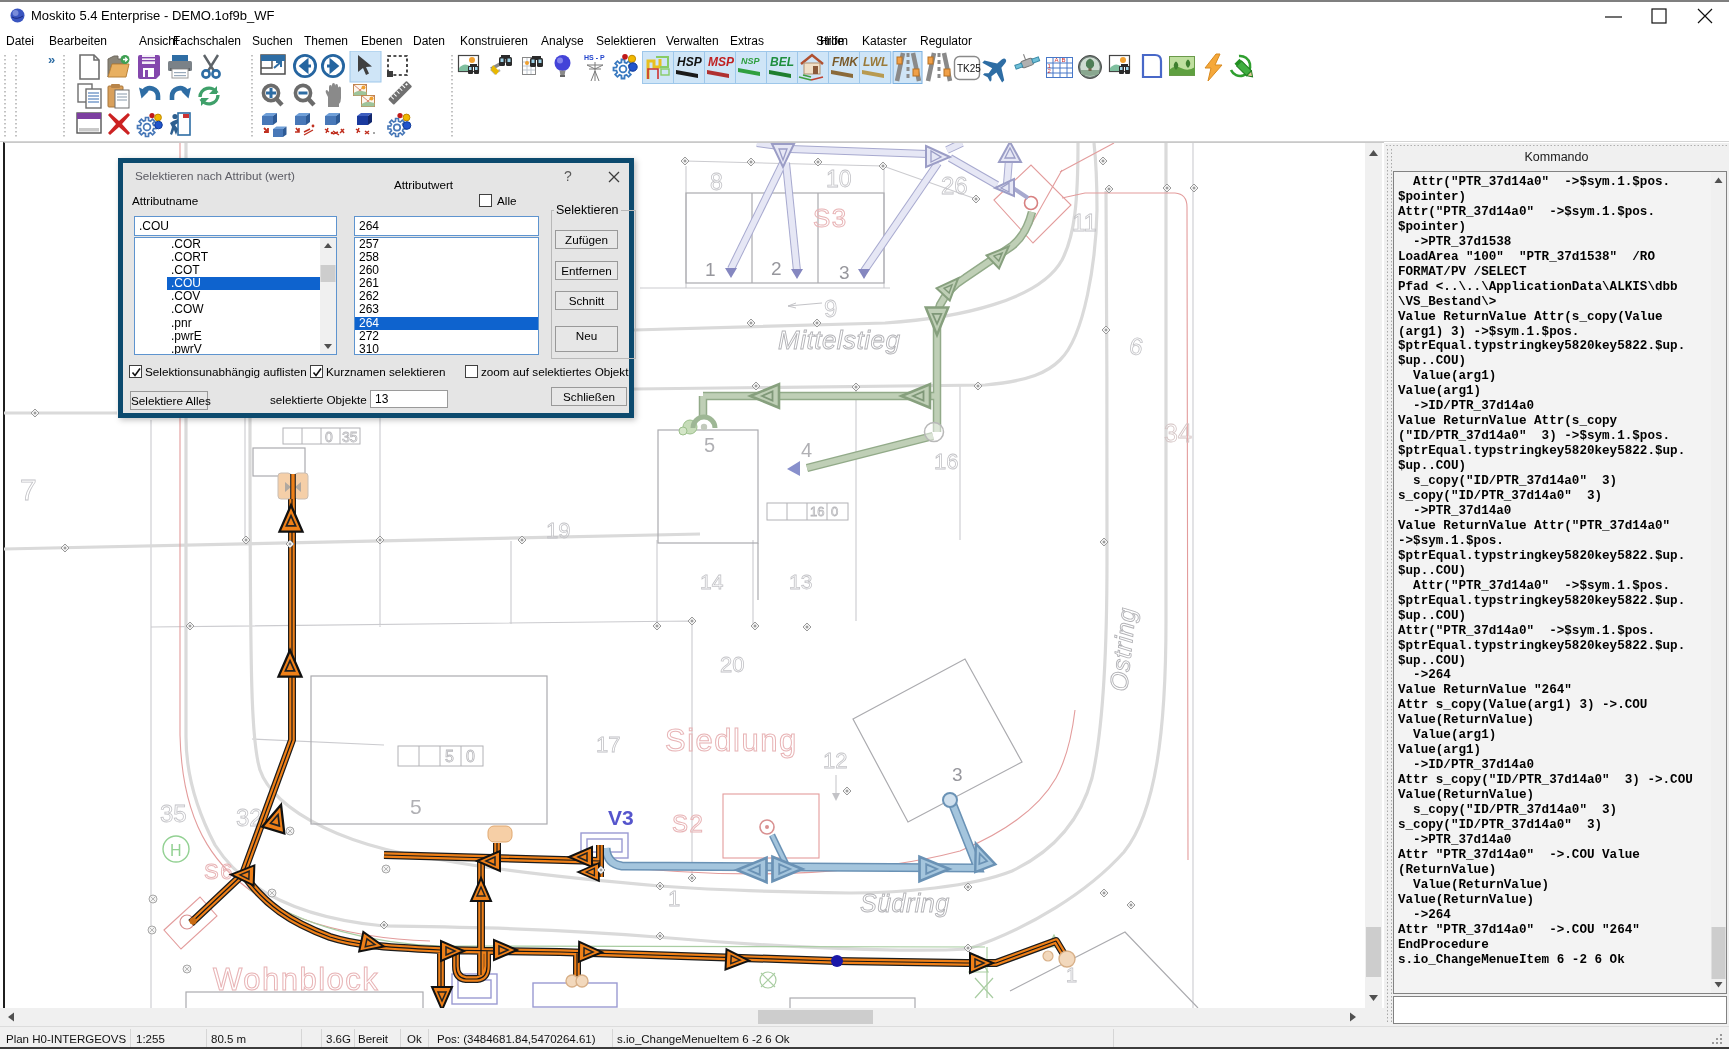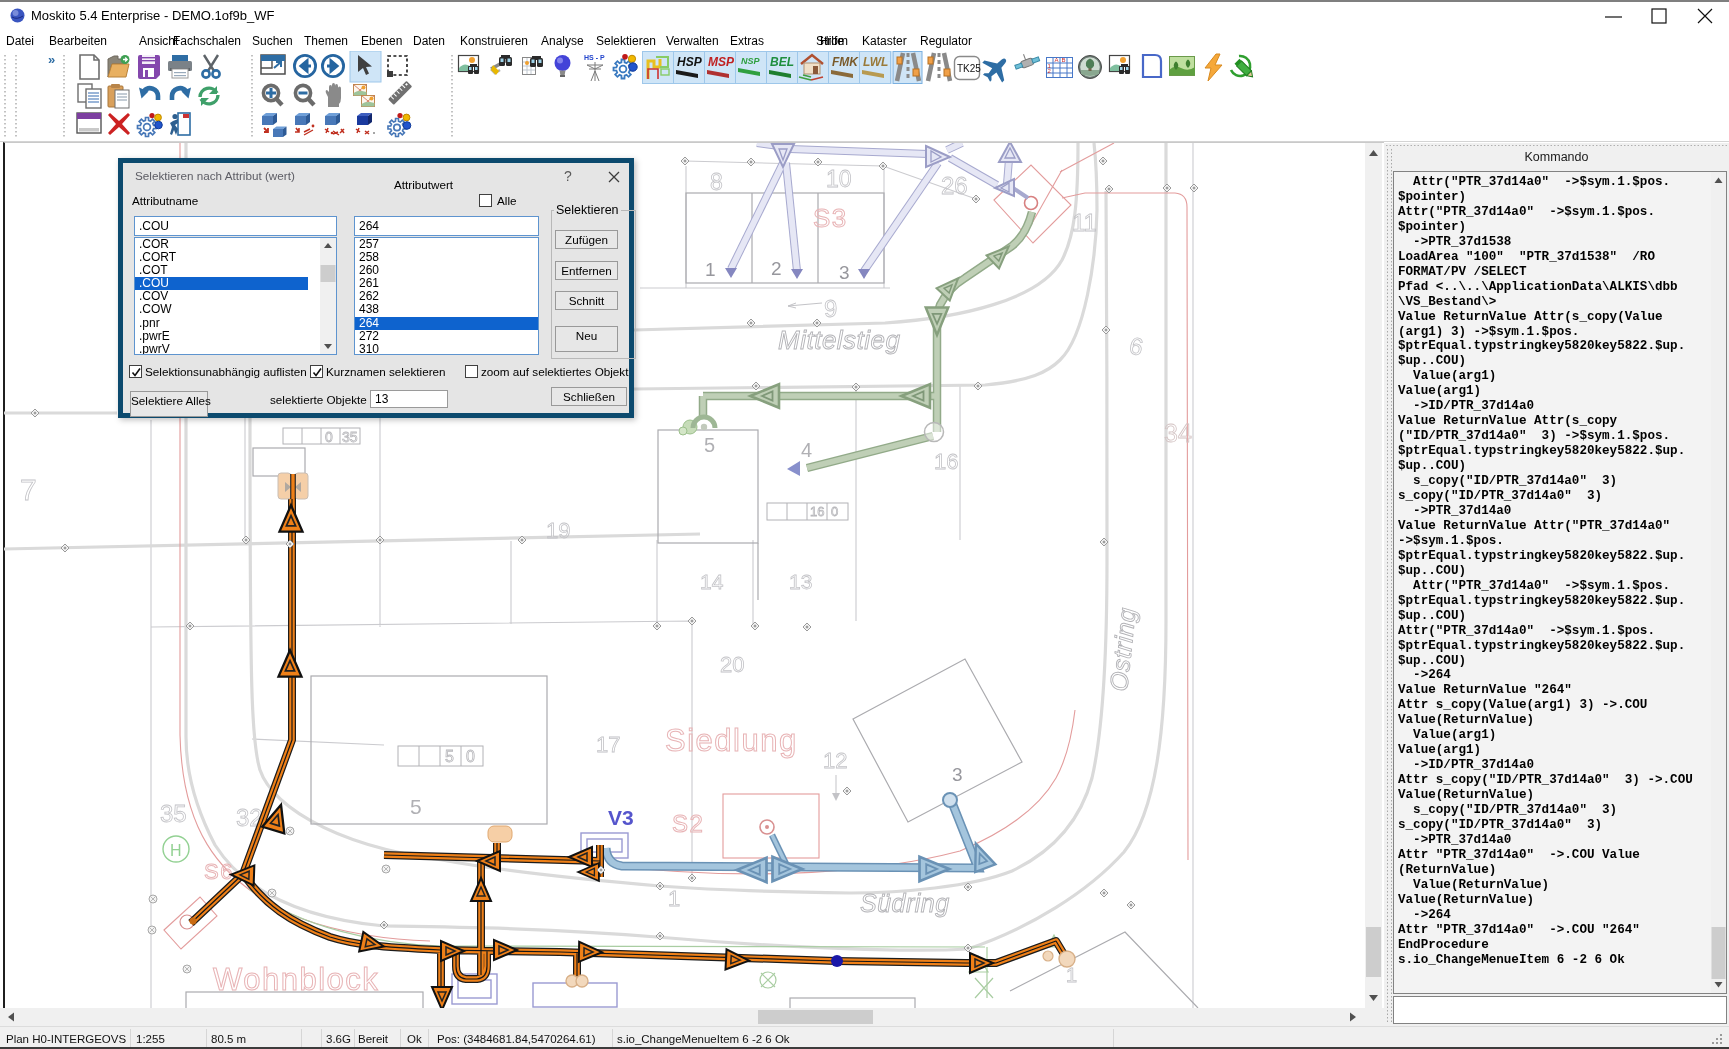--- a/index.html
+++ b/index.html
@@ -1035,21 +1035,21 @@
   <div class="dlg-label" style="left:12px;top:6px;color:#5c5c64;">Selektieren nach Attribut (wert)</div>
   <div class="dlg-label" style="left:441px;top:5px;color:#5a5a5a;font-size:14px;">?</div>
   <svg style="position:absolute;left:484px;top:7px" width="14" height="14">
     <path d="M2,2 L12,12 M12,2 L2,12" stroke="#3c3c3c" stroke-width="1.3"></path>
   </svg>
   <div class="dlg-label" style="left:9px;top:31px;">Attributname</div>
   <div class="dlg-label" style="left:234px;top:15px;margin-left:37px;">Attributwert</div>
   <div class="cb" style="left:356px;top:31px;"></div>
   <div class="dlg-label" style="left:374px;top:31px;">Alle</div>
   <input class="dlg-input" style="left: 11px; top: 53px; width: 203px; height: 20px;" value=".COU" readonly="">
-  <div class="dlg-list" style="left:11px;top:74px;width:203px;height:118px;">
+  <div class="dlg-list" style="left:11px;top:74px;width:203px;height:118px;padding-left:32px;">
     <div class="li">.COR</div>
       <div class="li">.CORT</div>
       <div class="li">.COT</div>
     <div class="li sel" style="width:173px;">.COU</div>
       <div class="li">.COV</div>
       <div class="li">.COW</div>
     <div class="li">.pnr</div>
       <div class="li">.pwrE</div>
       <div class="li">.pwrV</div>
     <div style="position:absolute;right:0;top:0;width:16px;height:116px;background:#f0f0f0;">
@@ -1060,21 +1060,21 @@
       </svg>
     </div>
   </div>
   <input class="dlg-input" style="left: 231px; top: 53px; width: 185px; height: 20px;" value="264" readonly="">
   <div class="dlg-list" style="left:231px;top:74px;width:185px;height:118px;">
     <div class="li">257</div>
       <div class="li">258</div>
       <div class="li">260</div>
     <div class="li">261</div>
       <div class="li">262</div>
-      <div class="li">438</div>
+      <div class="li">263</div>
     <div class="li sel">264</div>
       <div class="li">272</div>
       <div class="li">310</div>
   </div>
   <fieldset style="position:absolute;left:428px;top:40px;width:85px;height:156px;border:1px solid #b8b8b8;">
     <legend style="font-size:12.5px;padding:0 2px;margin-left:2px;">Selektieren</legend>
   </fieldset>
   <div class="dlg-btn" style="left:432px;top:67px;width:63px;height:19px;line-height:18px;">Zufügen</div>
   <div class="dlg-btn" style="left:432px;top:98px;width:63px;height:19px;line-height:18px;">Entfernen</div>
   <div class="dlg-btn" style="left:432px;top:128px;width:63px;height:19px;line-height:18px;">Schnitt</div>
@@ -1086,17 +1086,17 @@
     </div>
   <div class="dlg-label" style="left:22px;top:202px;">Selektionsunabhängig auflisten</div>
   <div class="cb" style="left:187px;top:202px;">
       <svg width="13" height="13">
         <path d="M2.5,6.5 L5,9.5 L10,2.5" stroke="#111" stroke-width="1.6" fill="none"></path>
       </svg>
     </div>
   <div class="dlg-label" style="left:203px;top:202px;">Kurznamen selektieren</div>
   <div class="cb" style="left:342px;top:202px;"></div>
   <div class="dlg-label" style="left:358px;top:202px;">zoom auf selektiertes Objekt</div>
-  <div class="dlg-btn" style="left:7px;top:228px;width:78px;height:26px;line-height:18px;">Selektiere Alles</div>
+  <div class="dlg-btn" style="left:7px;top:228px;width:78px;height:19px;line-height:18px;">Selektiere Alles</div>
   <div class="dlg-label" style="left:147px;top:230px;">selektierte Objekte</div>
   <input class="dlg-input" style="left: 247px; top: 227px; width: 78px; height: 18px; border: 1px solid rgb(154, 154, 154);" value="13" readonly="">
   <div class="dlg-btn" style="left:428px;top:224px;width:76px;height:19px;line-height:18px;">Schließen</div>
 </div>
 
 </body></html>

